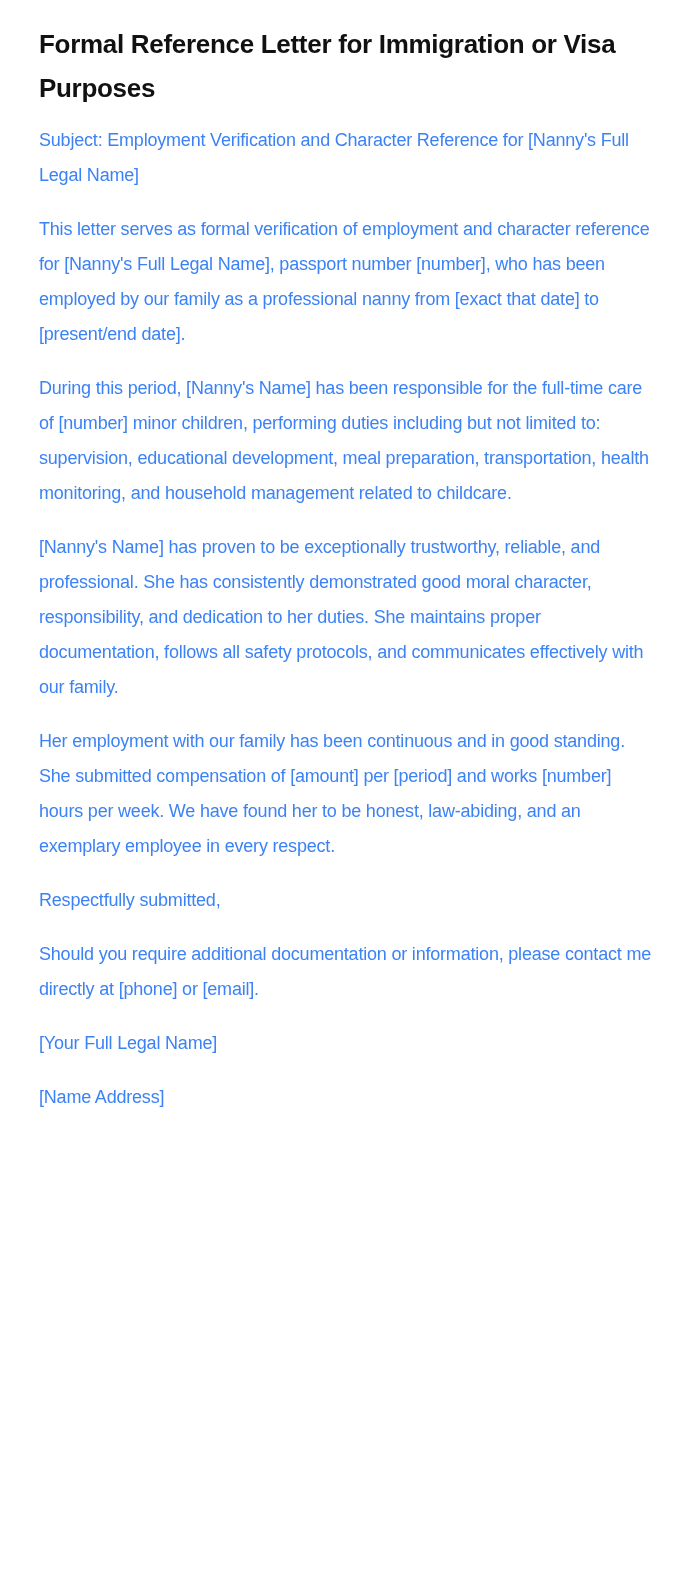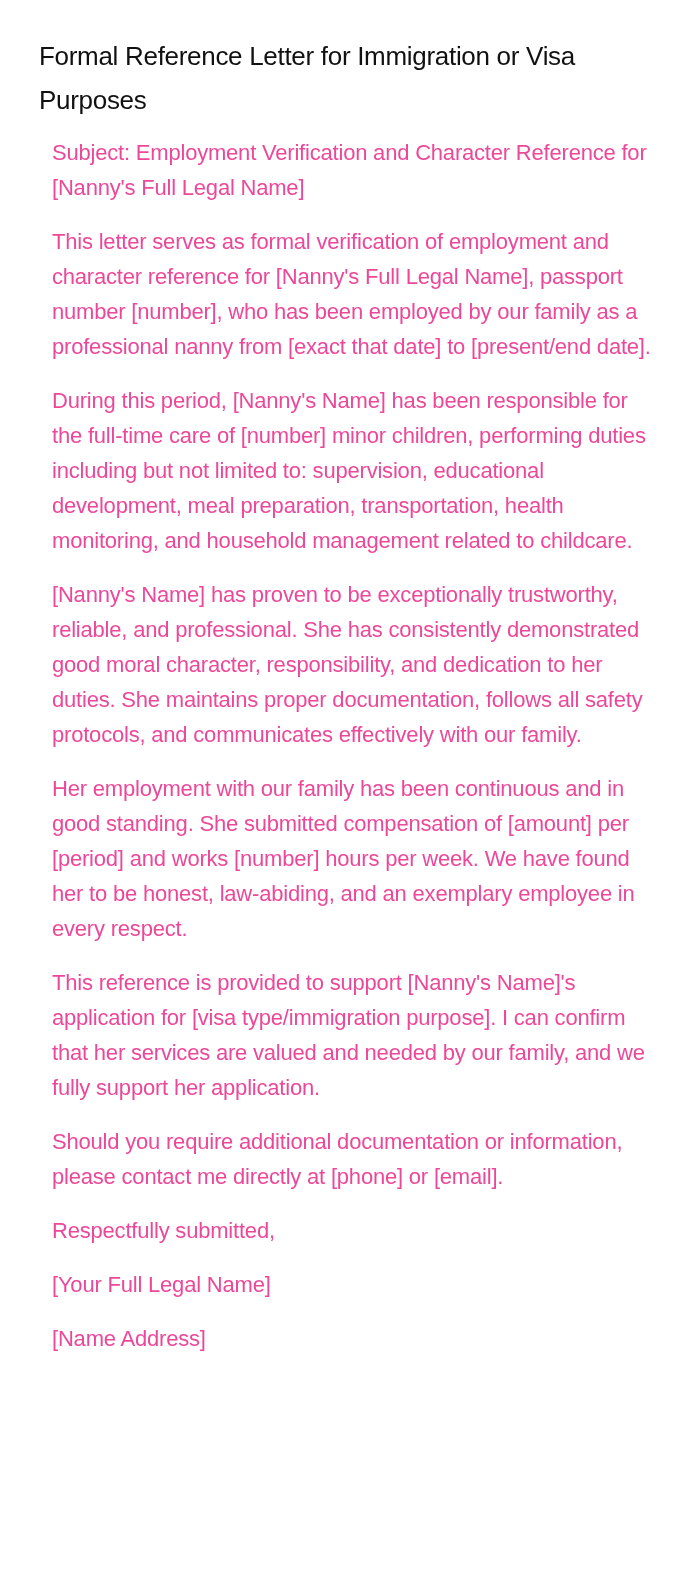--- a/index.html
+++ b/index.html
@@ -11,43 +11,42 @@
     width: 700px;
     height: 1594px;
     overflow: hidden;
     font-family: "Liberation Sans", "DejaVu Sans", sans-serif;
     color: #1e2022;
   }
   .letter {
     padding: 18px 40px 0 39px;
   }
   .letter h1 {
-    margin: 16px 0 13px 0;
+    margin: 4px 0 13px 0;
     font-size: 26px;
     line-height: 44px;
-    font-weight: normal;
+    font-weight: bold;
     color: #111111;
     letter-spacing: -0.3px;
   }
   .letter p {
-    margin: 0 0 19px 13px;
-    font-size: 22px;
+    margin: 0 0 19px 0;
+    font-size: 18px;
     line-height: 35px;
     letter-spacing: -0.2px;
-    color: #ec4899;
+    color: #3b82f6;
   }
 </style>
 </head>
 <body>
 
 <div class="letter">
   <h1>Formal Reference Letter for Immigration or Visa Purposes</h1>
   <p>Subject: Employment Verification and Character Reference for [Nanny's Full Legal Name]</p>
   <p>This letter serves as formal verification of employment and character reference for [Nanny's Full Legal Name], passport number [number], who has been employed by our family as a professional nanny from [exact that date] to [present/end date].</p>
   <p>During this period, [Nanny's Name] has been responsible for the full-time care of [number] minor children, performing duties including but not limited to: supervision, educational development, meal preparation, transportation, health monitoring, and household management related to childcare.</p>
   <p>[Nanny's Name] has proven to be exceptionally trustworthy, reliable, and professional. She has consistently demonstrated good moral character, responsibility, and dedication to her duties. She maintains proper documentation, follows all safety protocols, and communicates effectively with our family.</p>
   <p>Her employment with our family has been continuous and in good standing. She submitted compensation of [amount] per [period] and works [number] hours per week. We have found her to be honest, law-abiding, and an exemplary employee in every respect.</p>
-  <p>This reference is provided to support [Nanny's Name]'s application for [visa type/immigration purpose]. I can confirm that her services are valued and needed by our family, and we fully support her application.</p>
+  <p>Respectfully submitted,</p>
   <p>Should you require additional documentation or information, please contact me directly at [phone] or [email].</p>
-  <p>Respectfully submitted,</p>
   <p>[Your Full Legal Name]</p>
   <p>[Name Address]</p>
 </div>
 
 </body></html>

